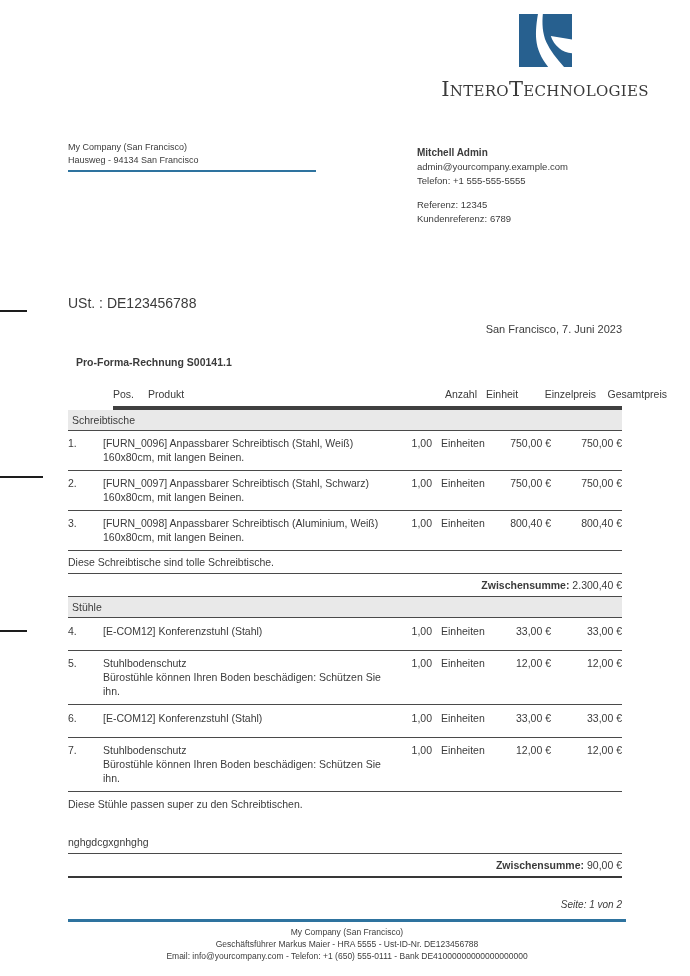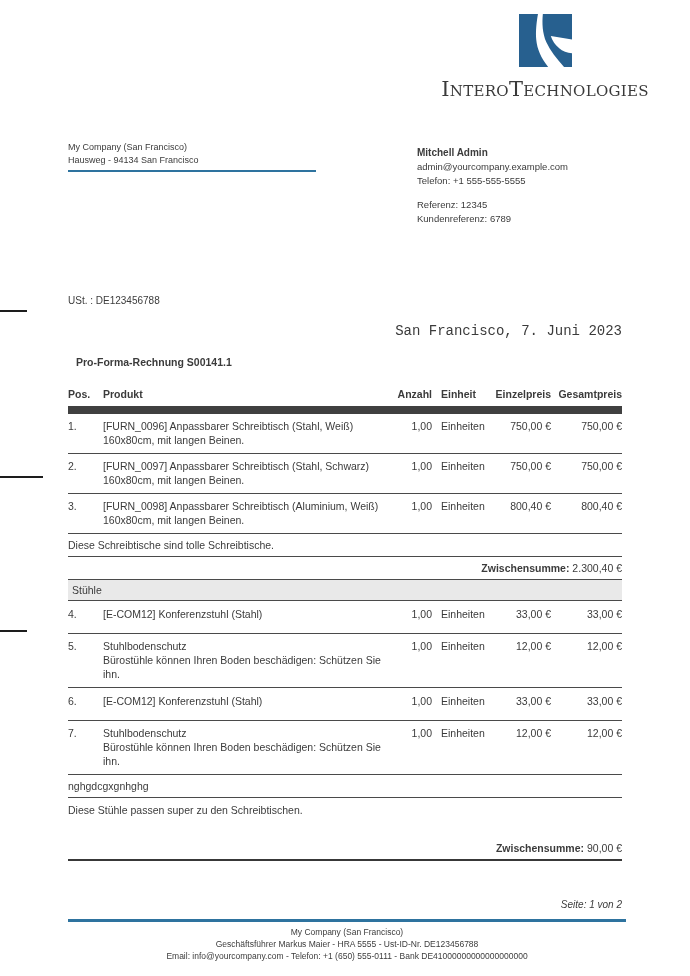--- a/index.html
+++ b/index.html
@@ -26,28 +26,28 @@
             line-height:13px; padding-bottom:3px; border-bottom:2px solid var(--accent,#35749f); }
 
   
   .contact { position:absolute; left:417px; top:146px; font-size:9.5px; line-height:14px; }
   .contact .name { font-weight:bold; font-size:10px; }
   .contact .refs { margin-top:10px; }
 
   
   .recipient { position:absolute; left:68px; top:213px; font-size:10px; line-height:14.5px; }
 
-  .vat      { position:absolute; left:68px; top:295px; font-size:10px; }
-  .dateline { position:absolute; right:68px; top:323px; font-size:14px;font-family:Liberation Mono, monospace; }
+  .vat      { position:absolute; left:68px; top:295px; font-size:14px; }
+  .dateline { position:absolute; right:68px; top:323px; font-size:11px; }
   .doc-title{ position:absolute; left:76px; top:356px; font-size:10.5px; font-weight:bold; }
 
   
   .itable { position:absolute; left:68px; top:383px; width:554px; font-size:10.5px; line-height:14px; }
   .trow { display:flex; align-items:flex-start; }
-  .thead { font-weight:bold; padding:4px 0 5px; border-bottom:8px solid #404040; }
+  .thead { font-weight:normal; padding:4px 0 5px; border-bottom:4px solid #404040;margin-left:45px; }
   .c-pos   { width:35px;  flex:none; }
   .c-prod  { width:284px; flex:none; padding-right:6px; }
   .c-qty   { width:45px;  flex:none; text-align:right; }
   .c-unit  { width:50px;  flex:none; margin-left:9px; }
   .c-price { width:60px;  flex:none; text-align:right; }
   .c-total { width:71px;  flex:none; text-align:right; }
   .section-row { background:#e9e9e9; padding:3px 4px; border-bottom:1px solid #4a4a4a; }
   .item-row { padding:5px 0 6px; border-bottom:1px solid #4a4a4a; }
   .item-row.pad-lg { padding:6px 0 12px; }
   .item-desc { margin-top:0; }
@@ -103,20 +103,21 @@
 
     <div class="trow thead">
       <div class="c-pos">Pos.</div>
       <div class="c-prod">Produkt</div>
       <div class="c-qty">Anzahl</div>
       <div class="c-unit">Einheit</div>
       <div class="c-price">Einzelpreis</div>
       <div class="c-total">Gesamtpreis</div>
     </div>
 
+    <div class="section-row">Schreibtische</div>
 
     <div class="trow item-row">
       <div class="c-pos">1.</div>
       <div class="c-prod">
         <div>[FURN_0096] Anpassbarer Schreibtisch (Stahl, Weiß)</div>
         <div class="item-desc">160x80cm, mit langen Beinen.</div>
       </div>
       <div class="c-qty">1,00</div>
       <div class="c-unit">Einheiten</div>
       <div class="c-price">750,00 €</div>
@@ -194,22 +195,22 @@
       <div class="c-prod">
         <div>Stuhlbodenschutz</div>
         <div class="item-desc">Bürostühle können Ihren Boden beschädigen: Schützen Sie ihn.</div>
       </div>
       <div class="c-qty">1,00</div>
       <div class="c-unit">Einheiten</div>
       <div class="c-price">12,00 €</div>
       <div class="c-total">12,00 €</div>
     </div>
 
+    <div class="note-row no-border">Diese Stühle passen super zu den Schreibtischen.</div>
     <div class="note-row">nghgdcgxgnhghg</div>
-    <div class="note-row no-border">Diese Stühle passen super zu den Schreibtischen.</div>
 
     <div class="subtotal-row final">
       <span class="lbl">Zwischensumme:</span><span> 90,00 €</span>
     </div>
 
   </div>
 
   <div class="page-number">Seite: 1 von 2</div>
 
   <div class="footer">

